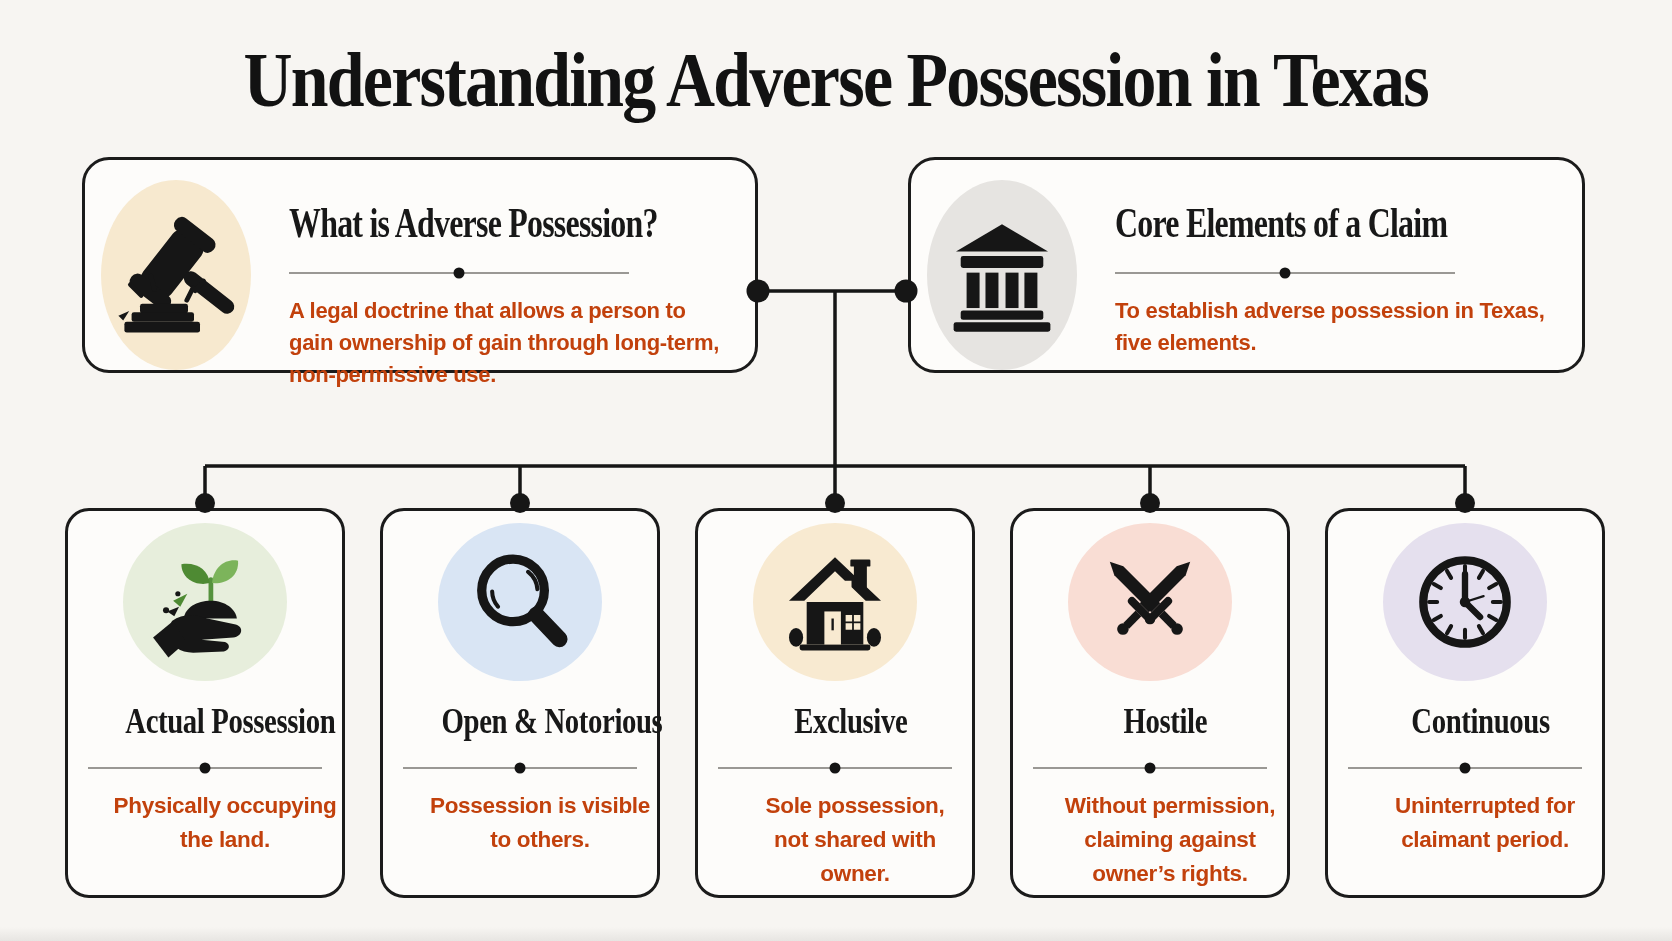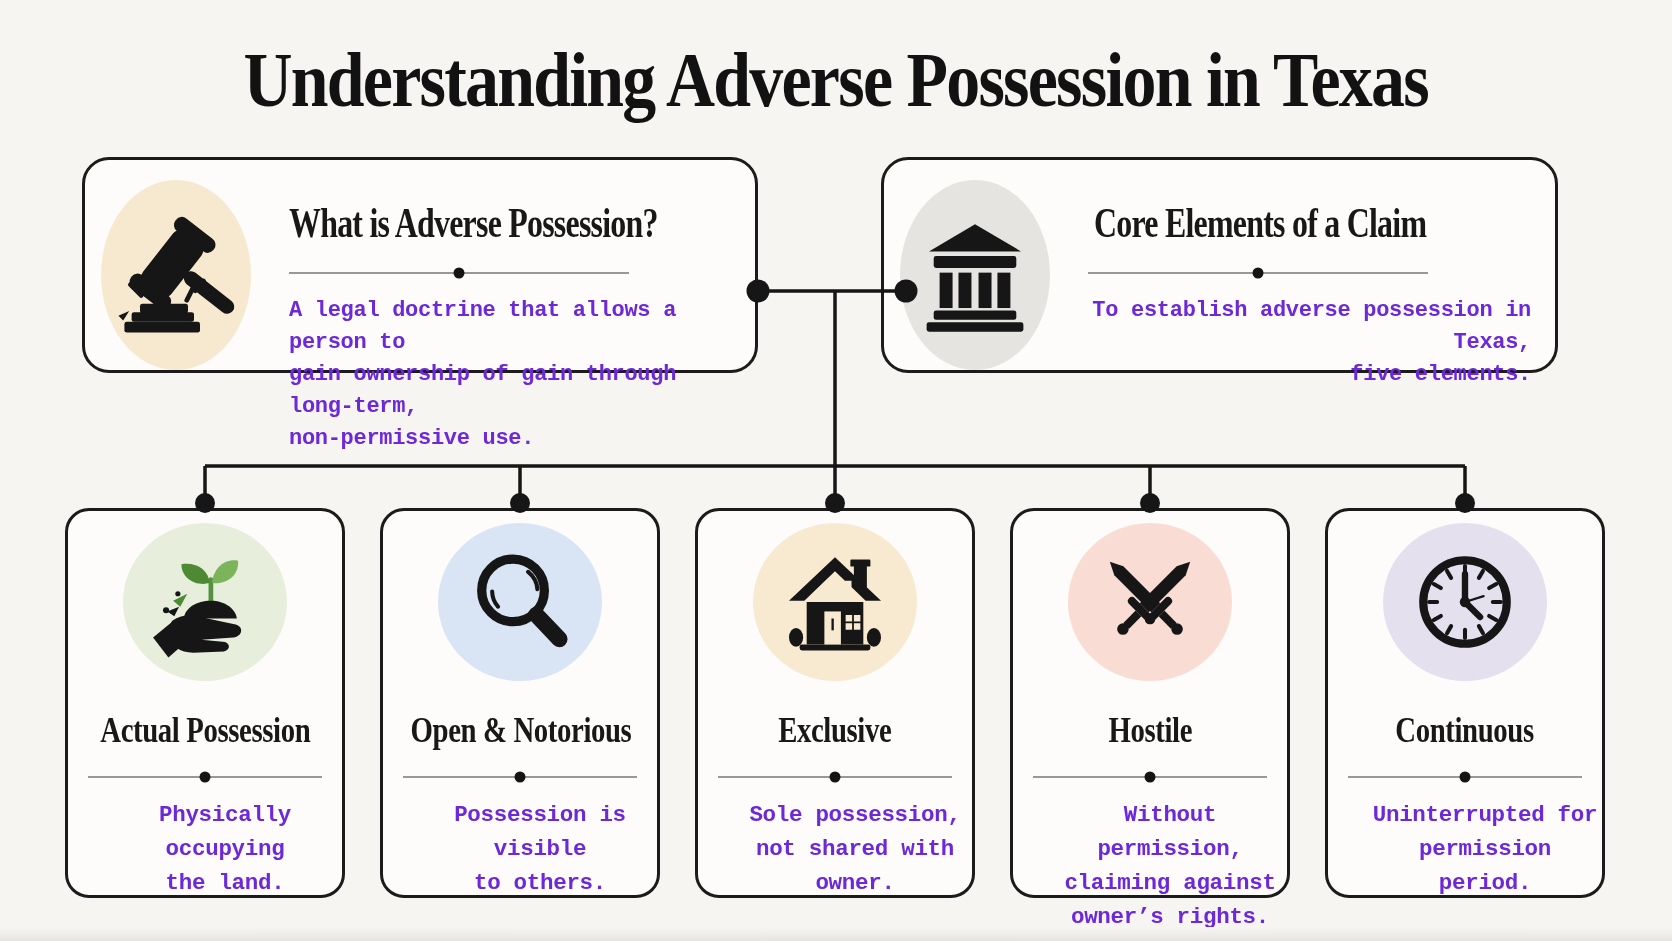--- a/index.html
+++ b/index.html
@@ -21,57 +21,57 @@
     color:#121212; transform:scaleX(.87); transform-origin:center; white-space:nowrap;
   }
 
   
   .card {
     position:absolute; background:#fdfcfa; border:3px solid #1b1b1b;
     border-radius:27px; box-sizing:border-box;
   }
   .tcard { top:157px; height:216px; }
   .tcard.a { left:82px;  width:676px; }
-  .tcard.b { left:881px; width:677px;text-align:right; }
+  .tcard.b { left:908px; width:677px; }
 
   .tcircle {
     position:absolute; left:16px; top:20px; width:150px; height:190px;
     border-radius:50%; display:flex; align-items:center; justify-content:center;
   }
   .ttext { position:absolute; left:204px; top:0; right:24px; }
   .hcond {
     display:inline-block; margin:0; font-family:"Liberation Serif", serif;
     font-weight:bold; color:#181818; white-space:nowrap;
     transform:scaleX(.76); transform-origin:left center;
   }
   .ttext .hcond { margin-top:40px; font-size:42px; line-height:46px; letter-spacing:-1px; }
 
   .divider { position:relative; height:2px; background:#9a9894; }
   .divider::after {
     content:""; position:absolute; left:50%; top:50%; width:11px; height:11px;
     background:#141414; border-radius:50%; transform:translate(-50%,-50%);
   }
   .tdivider { margin-top:26px; width:340px; }
 
-  .body-text { font-weight:bold; color:#6d28d9; letter-spacing:-.3px;font-family:Liberation Mono, monospace; }
+  .body-text { font-weight:bold; color:#c2410c; letter-spacing:-.3px; }
   .tbody { margin-top:21px; font-size:22px; line-height:32px; }
 
   
   .ecard { top:508px; width:280px; height:390px; border-radius:24px; text-align:center; }
   .ecard.e0 { left:65px; }  .ecard.e1 { left:380px; } .ecard.e2 { left:695px; }
   .ecard.e3 { left:1010px; } .ecard.e4 { left:1325px; }
   .ecircle {
     margin:12px auto 0; width:164px; height:158px; border-radius:50%;
     display:flex; align-items:center; justify-content:center;
   }
   .ecard .hcond {
     margin-top:14px; font-size:36px; line-height:40px; letter-spacing:-.5px;
     transform:scaleX(.8); transform-origin:center;
   }
-  .ehead-row { height:40px; margin-top:29px; }
+  .ehead-row { height:40px; margin-top:20px;padding-left:31px; }
   .ehead-row .hcond { margin-top:0; }
   .edivider { margin:26px 20px 0; }
   .ebody { margin-top:20px; font-size:22.5px; line-height:34px;padding-left:40px; }
 
   
   #connectors { position:absolute; left:0; top:0; pointer-events:none; z-index:5; }
 
   svg.icon { overflow:visible; display:block; }
 </style>
 </head>
@@ -257,21 +257,21 @@
         <path d="M50 50l16-5" fill="none" stroke-width="2" stroke-linecap="round" stroke="#161616"></path>
         <circle cx="50" cy="50" r="4.5" fill="#161616"></circle>
       </svg>
     </div>
     <div class="ehead-row">
       <h3 class="hcond">Continuous</h3>
     </div>
     <div class="divider edivider"></div>
     <div class="body-text ebody">
       <div>Uninterrupted for</div>
-      <div>permission period.</div>
+      <div>claimant period.</div>
     </div>
   </div>
 
   <svg id="connectors" width="1672" height="941" viewBox="0 0 1672 941">
     <path d="M758 291H906 M835 291V504 M205 466H1465 M205 466v38 M520 466v38 M1150 466v38 M1465 466v38" fill="none" stroke-width="3.5" stroke="#161616"></path>
     <g fill="#161616">
       <circle cx="758" cy="291" r="11.5"></circle>
       <circle cx="906" cy="291" r="11.5"></circle>
       <circle cx="205" cy="503" r="10"></circle>
       <circle cx="520" cy="503" r="10"></circle>

